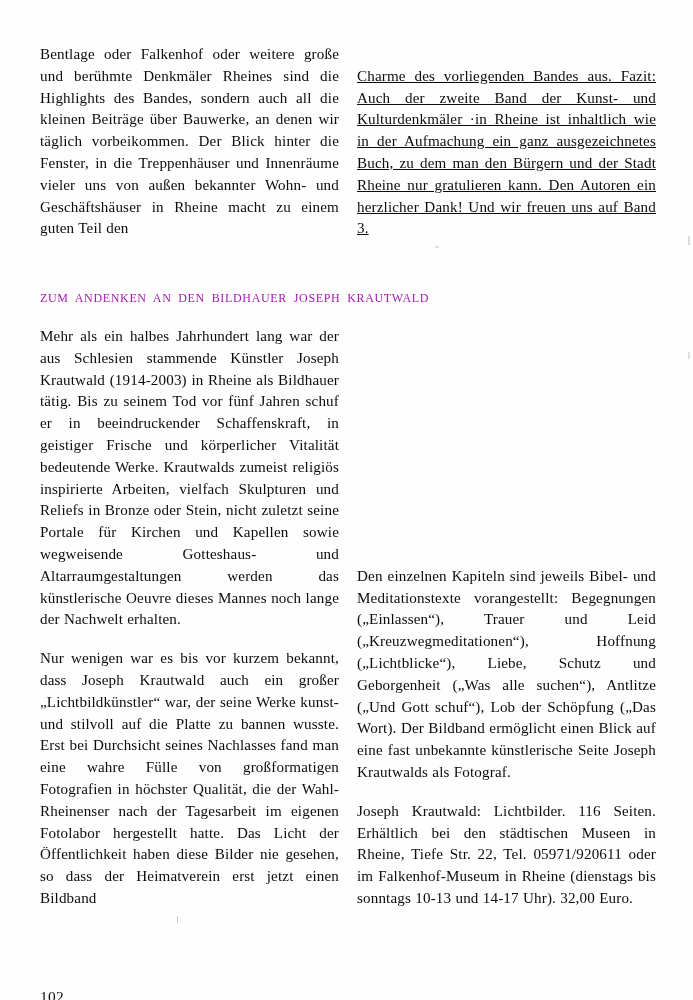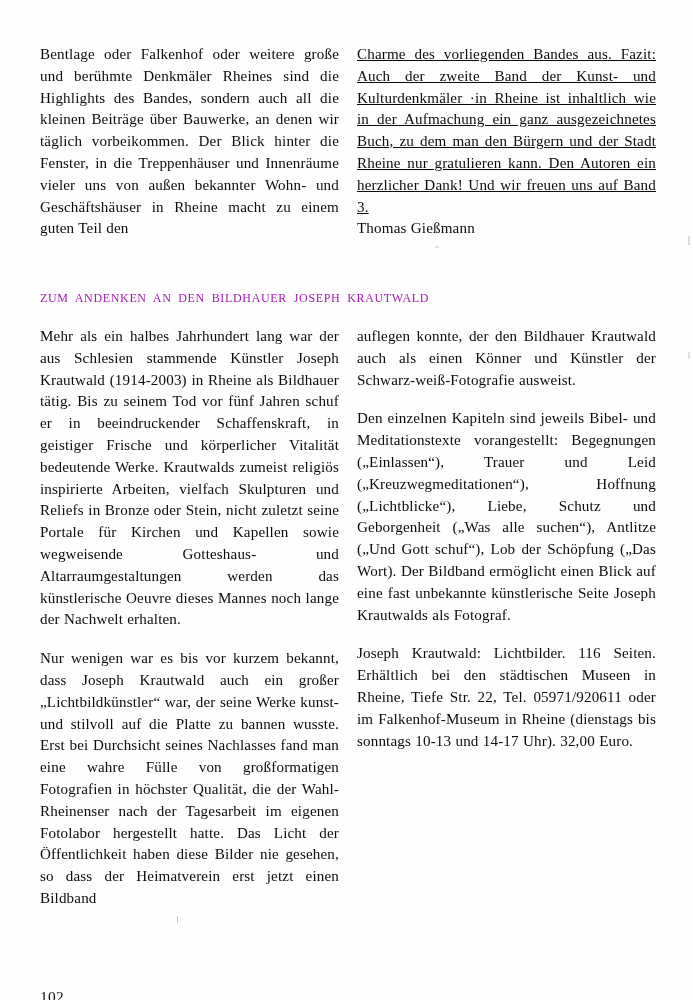--- a/index.html
+++ b/index.html
@@ -20,20 +20,21 @@
     width: 693px;
     height: 1000px;
     background: #fefefe;
   }
 
   
   .columns {
     position: absolute;
     display: flex;
     gap: 18px;
+    align-items: flex-end;
   }
   .col {
     width: 299px;
   }
 
   
   p.para {
     margin: 0 0 17px 0;
     font-size: 15.1px;
     line-height: 21.8px;
@@ -104,33 +105,31 @@
 <body>
 
 <div class="page">
 
   <div class="columns" id="top-fragment">
     <div class="col">
       <p class="para">Bentlage oder Falkenhof oder weitere große und berühmte Denkmäler Rheines sind die Highlights des Bandes, sondern auch all die kleinen Beiträge über Bauwerke, an denen wir täglich vorbeikommen. Der Blick hinter die Fenster, in die Treppenhäuser und Innenräume vieler uns von außen bekannter Wohn- und Geschäftshäuser in Rheine macht zu einem guten Teil den</p>
     </div>
     <div class="col">
       <p class="para tight">Charme des vorliegenden Bandes aus. Fazit: Auch der zweite Band der Kunst- und Kulturdenkmäler ·in Rheine ist inhaltlich wie in der Aufmachung ein ganz ausgezeichnetes Buch, zu dem man den Bürgern und der Stadt Rheine nur gratulieren kann. Den Autoren ein herzlicher Dank! Und wir freuen uns auf Band 3.</p>
-      <p class="para">Thomas Gießmann</p>
     </div>
   </div>
 
   <h2 class="section-heading">ZUM ANDENKEN AN DEN BILDHAUER JOSEPH KRAUTWALD</h2>
 
   <div class="columns" id="article-body">
     <div class="col">
       <p class="para">Mehr als ein halbes Jahrhundert lang war der aus Schlesien stammende Künstler Joseph Krautwald (1914-2003) in Rheine als Bildhauer tätig. Bis zu seinem Tod vor fünf Jahren schuf er in beeindruckender Schaffenskraft, in geistiger Frische und körperlicher Vitalität bedeutende Werke. Krautwalds zumeist religiös inspirierte Arbeiten, vielfach Skulpturen und Reliefs in Bronze oder Stein, nicht zuletzt seine Portale für Kirchen und Kapellen sowie wegweisende Gotteshaus- und Altarraumgestaltungen werden das künstlerische Oeuvre dieses Mannes noch lange der Nachwelt erhalten.</p>
       <p class="para">Nur wenigen war es bis vor kurzem bekannt, dass Joseph Krautwald auch ein großer „Lichtbildkünstler“ war, der seine Werke kunst- und stilvoll auf die Platte zu bannen wusste. Erst bei Durchsicht seines Nachlasses fand man eine wahre Fülle von großformatigen Fotografien in höchster Qualität, die der Wahl-Rheinenser nach der Tagesarbeit im eigenen Fotolabor hergestellt hatte. Das Licht der Öffentlichkeit haben diese Bilder nie gesehen, so dass der Heimatverein erst jetzt einen Bildband</p>
     </div>
     <div class="col">
-      <p class="para">auflegen konnte, der den Bildhauer Krautwald auch als einen Könner und Künstler der Schwarz-weiß-Fotografie ausweist.</p>
       <p class="para">Den einzelnen Kapiteln sind jeweils Bibel- und Meditationstexte vorangestellt: Begegnungen („Einlassen“), Trauer und Leid („Kreuzwegmeditationen“), Hoffnung („Lichtblicke“), Liebe, Schutz und Geborgenheit („Was alle suchen“), Antlitze („Und Gott schuf“), Lob der Schöpfung („Das Wort). Der Bildband ermöglicht einen Blick auf eine fast unbekannte künstlerische Seite Joseph Krautwalds als Fotograf.</p>
       <p class="para">Joseph Krautwald: Lichtbilder. 116 Seiten. Erhältlich bei den städtischen Museen in Rheine, Tiefe Str. 22, Tel. 05971/920611 oder im Falkenhof-Museum in Rheine (dienstags bis sonntags 10-13 und 14-17 Uhr). 32,00 Euro.</p>
     </div>
   </div>
 
   <div class="page-number">102</div>
 
   <div class="speck s1"></div>
   <div class="speck s2"></div>
   <div class="speck s3"></div>

